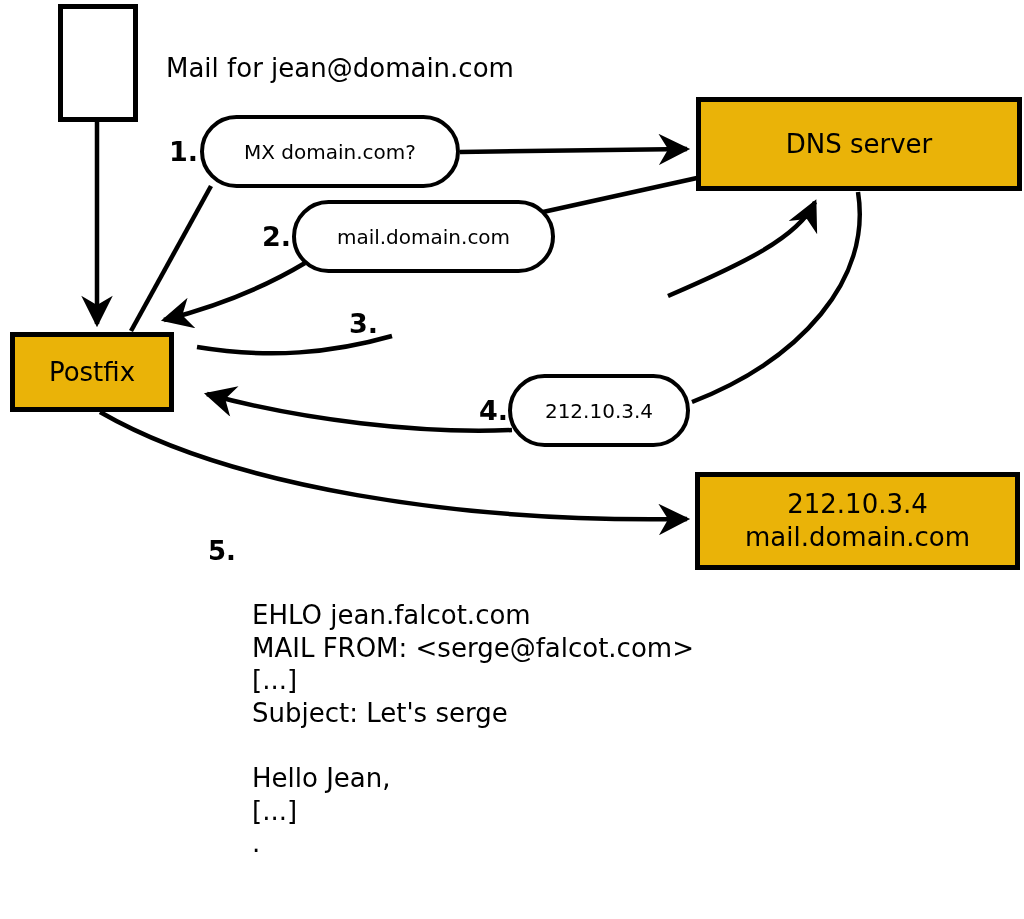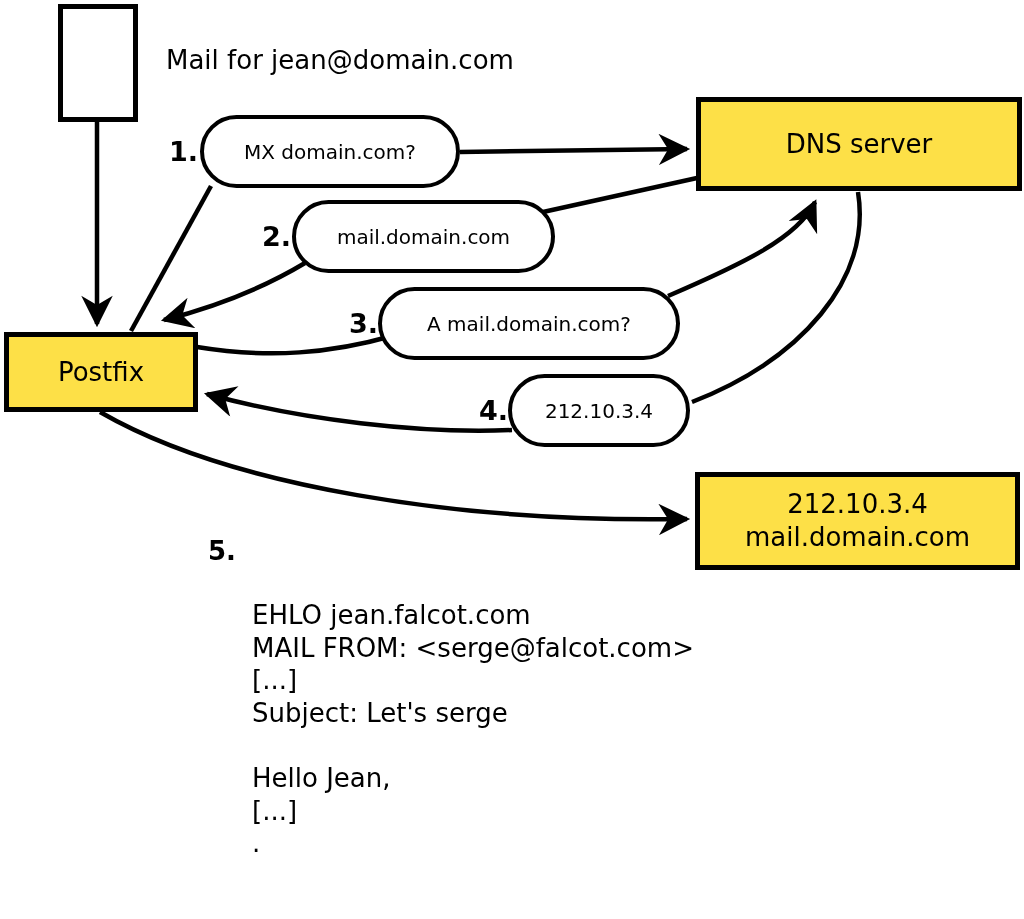--- a/index.html
+++ b/index.html
@@ -4,21 +4,21 @@
 <style>
   html,body{margin:0;padding:0;background:#ffffff;}
   *{box-sizing:border-box;}
   .stage{
     position:relative;width:1024px;height:919px;background:#ffffff;
     font-family:"DejaVu Sans",sans-serif;color:#000;overflow:hidden;
   }
   .wires{position:absolute;left:0;top:0;z-index:1;}
   .wire{fill:none;stroke:#000;stroke-width:4.5;}
   .box{
-    position:absolute;z-index:2;background:#fde047;border:5px solid #000;
+    position:absolute;z-index:2;background:#eab308;border:5px solid #000;
     display:flex;flex-direction:column;align-items:center;justify-content:center;
     font-size:26px;line-height:33px;text-align:center;
   }
   .pill{
     position:absolute;z-index:2;background:#fff;border:4.5px solid #000;border-radius:40px;
     display:flex;align-items:center;justify-content:center;font-size:20px;
   }
   .num{
     position:absolute;z-index:3;font-weight:bold;font-size:27px;text-align:right;width:60px;
     line-height:32px;
@@ -48,23 +48,23 @@
     <path class="wire" d="M 305 263 C 255 293 207 309 164 320" marker-end="url(#ah)"></path>
     <path class="wire" d="M 197 347 C 270 359 332 353 392 336"></path>
     <path class="wire" d="M 668 296 C 740 265 798 238 815 202" marker-end="url(#ah)"></path>
     <path class="wire" d="M 858 192 C 872 280 800 360 692 402"></path>
     <path class="wire" d="M 512 430 C 420 434 302 420 207 394" marker-end="url(#ah)"></path>
     <path class="wire" d="M 100 412 C 230 487 460 523 687 519" marker-end="url(#ah)"></path>
   </svg>
 
   <div class="envelope" style="left:58px;top:4px;width:80px;height:118px;"></div>
 
-  <div class="free-label" style="left:166px;top:44px;">Mail for jean@domain.com</div>
+  <div class="free-label" style="left:166px;top:52px;">Mail for jean@domain.com</div>
 
-  <div class="box" style="left:4px;top:332px;width:194px;height:80px;">
+  <div class="box" style="left:10px;top:332px;width:164px;height:80px;">
     <span>Postfix</span>
   </div>
 
   <div class="box" style="left:696px;top:97px;width:326px;height:94px;">
     <span>DNS server</span>
   </div>
 
   <div class="box" style="left:695px;top:472px;width:325px;height:98px;">
     <span>212.10.3.4</span>
     <span>mail.domain.com</span>
@@ -74,23 +74,20 @@
   <div class="pill" style="left:200px;top:115px;width:260px;height:73px;">
     <span>MX domain.com?</span>
   </div>
 
   <div class="num" style="left:231px;top:221px;">2.</div>
   <div class="pill" style="left:292px;top:200px;width:263px;height:73px;">
     <span>mail.domain.com</span>
   </div>
 
   <div class="num" style="left:318px;top:308px;">3.</div>
-  <div class="pill" style="left:378px;top:287px;width:302px;height:73px;">
-    <span>A mail.domain.com?</span>
-  </div>
 
   <div class="num" style="left:448px;top:395px;">4.</div>
   <div class="pill" style="left:508px;top:374px;width:182px;height:73px;">
     <span>212.10.3.4</span>
   </div>
 
   <div class="step5">
     <span class="n">5.</span>
   </div>
 

